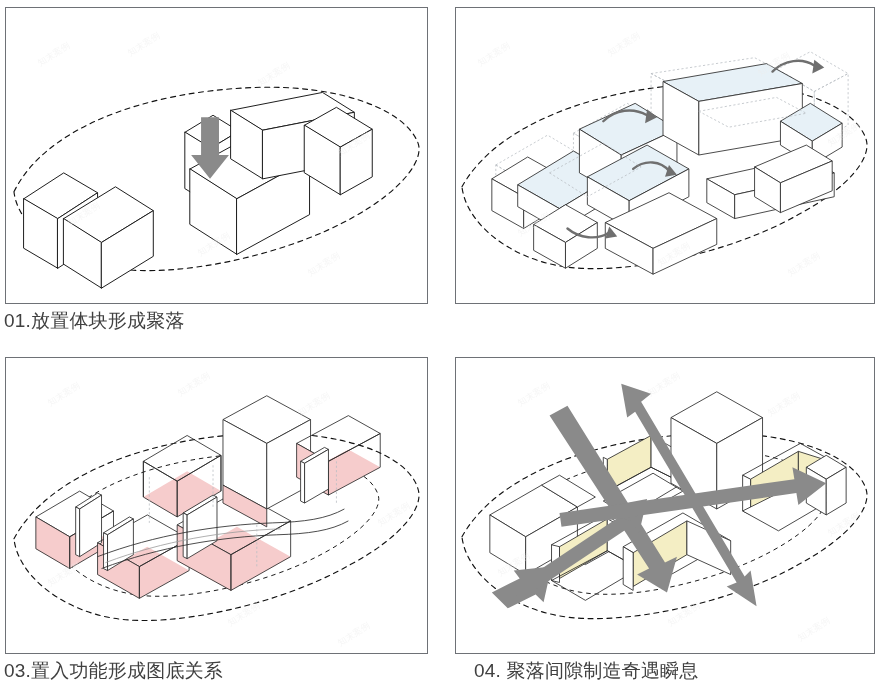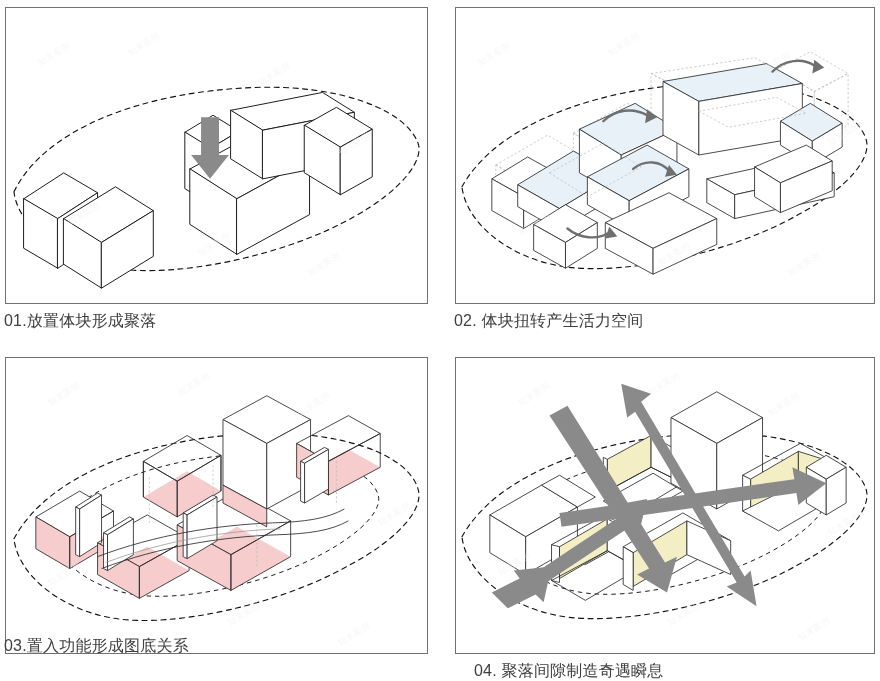--- a/index.html
+++ b/index.html
@@ -18,21 +18,21 @@
     background:#ffffff;
     border:1px solid #6e7176;
     box-sizing:border-box;
     overflow:hidden;
   }
   .panel svg{display:block;width:100%;height:100%;}
 
   .caption{
     position:absolute;
     left:2px;
-    font-size:16px;
+    font-size:19px;
     line-height:16px;
     letter-spacing:.2px;
     color:#404040;
     white-space:nowrap;
     font-family:"Liberation Sans","DejaVu Sans",sans-serif;
   }
 
   
   .face-w{fill:#ffffff;}
   .face-blue{fill:#e7f1f7;}
@@ -237,21 +237,20 @@
         <span style="left:20px;top:40px;">知末案例</span>
         <span style="left:150px;top:30px;">知末案例</span>
         <span style="left:300px;top:50px;">知末案例</span>
         <span style="left:370px;top:120px;">知末案例</span>
         <span style="left:60px;top:210px;">知末案例</span>
         <span style="left:200px;top:240px;">知末案例</span>
         <span style="left:330px;top:250px;">知末案例</span>
       </div>
     </div>
   </div>
-  <div class="caption" style="left:454px;top:313px;">02. 体块扭转产生活力空间</div>
 
   <div class="cell" style="left:5px;top:357px;width:423px;height:297px;">
     <div class="panel" style="width:423px;height:297px;">
       <svg viewBox="0 0 423 297" preserveAspectRatio="none">
         <path class="site" d="M8 182 C42 118 142 80 252 76 C334 73 404 96 414 132 C420 150 398 180 346 208 C276 248 168 272 108 262 C54 253 12 218 8 182 Z"></path>
         <path class="site-fine" d="M46 176 C78 126 166 98 254 96 C318 94 366 112 374 138 C378 152 360 174 320 196 C262 228 176 246 128 238 C84 231 50 204 46 176 Z"></path>
 
         <g>
           <polygon class="face-pink" points="30,192 74,166 108,186 64,212"></polygon>
           <polygon class="face-w ln-thin" points="30,160 74,134 108,154 64,180"></polygon>
@@ -338,21 +337,21 @@
         <span style="left:40px;top:30px;">知末案例</span>
         <span style="left:170px;top:20px;">知末案例</span>
         <span style="left:290px;top:40px;">知末案例</span>
         <span style="left:370px;top:150px;">知末案例</span>
         <span style="left:40px;top:210px;">知末案例</span>
         <span style="left:220px;top:250px;">知末案例</span>
         <span style="left:330px;top:270px;">知末案例</span>
       </div>
     </div>
   </div>
-  <div class="caption" style="left:4px;top:638px;">03.置入功能形成图底关系</div>
+  <div class="caption" style="left:4px;top:663px;">03.置入功能形成图底关系</div>
 
   <div class="cell" style="left:455px;top:357px;width:420px;height:297px;">
     <div class="panel" style="width:420px;height:297px;">
       <svg viewBox="0 0 420 297" preserveAspectRatio="none">
         <path class="site" d="M6 180 C40 118 140 80 250 76 C332 73 400 96 412 132 C418 150 396 180 344 208 C274 248 166 270 106 260 C52 251 10 216 6 180 Z"></path>
         <path class="site-fine" d="M44 174 C76 124 164 96 252 94 C316 92 364 110 372 136 C376 150 358 172 318 194 C260 226 174 244 126 236 C82 229 48 202 44 174 Z"></path>
 
         <g>
           <polygon class="face-w ln-thin" points="34,158 86,128 122,150 70,180"></polygon>
           <polygon class="face-w ln-thin" points="34,158 70,180 70,218 34,196"></polygon>

